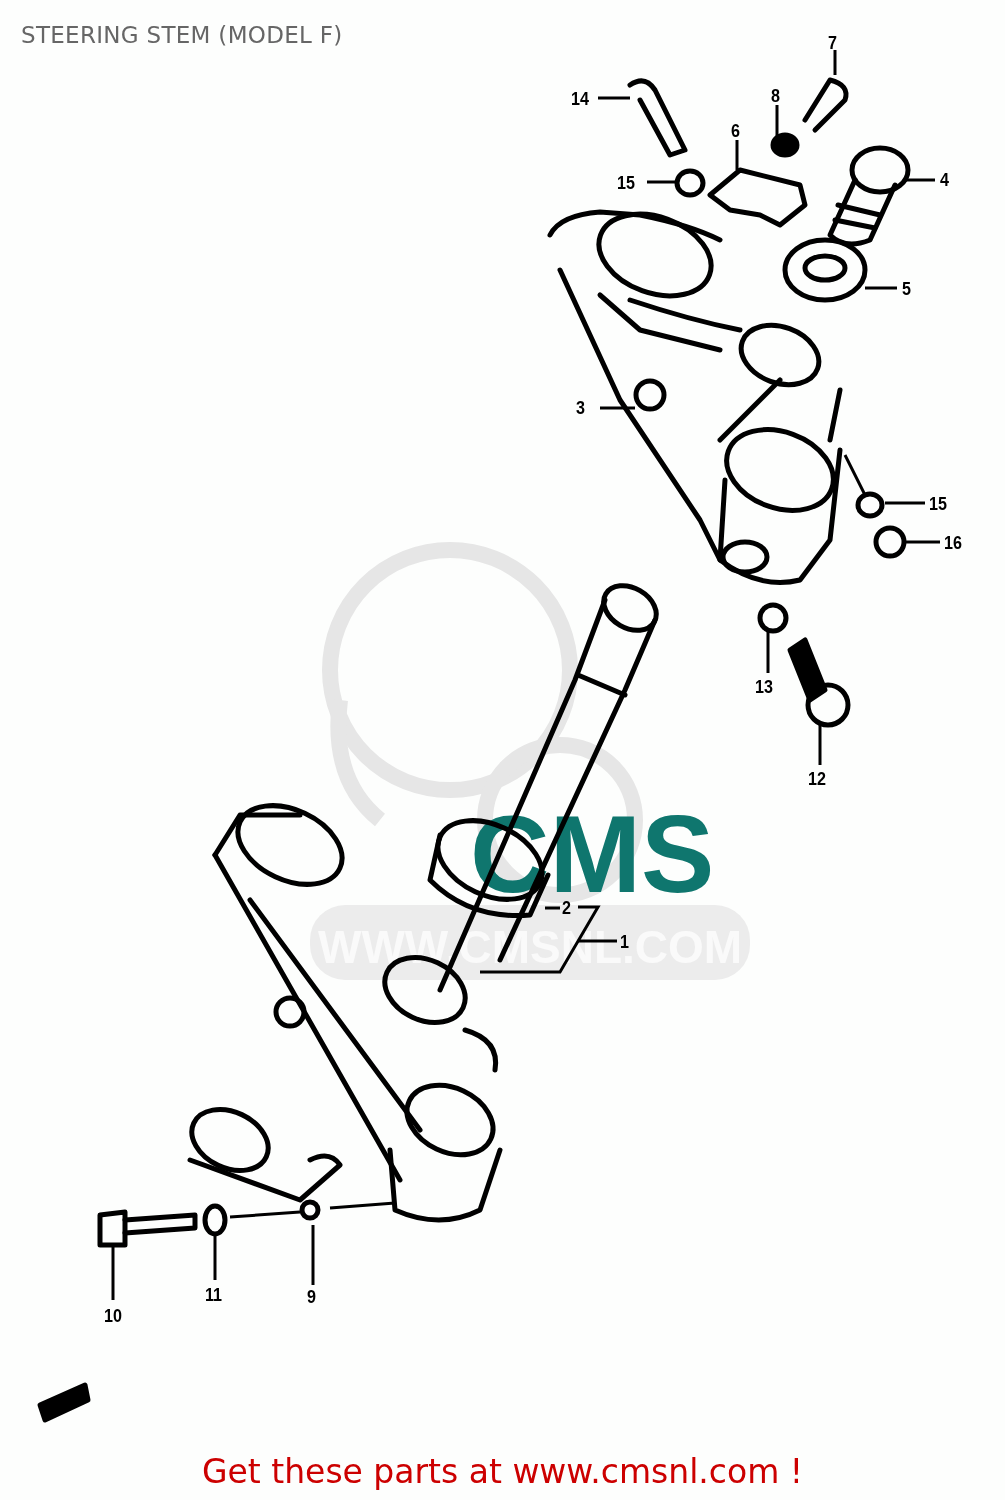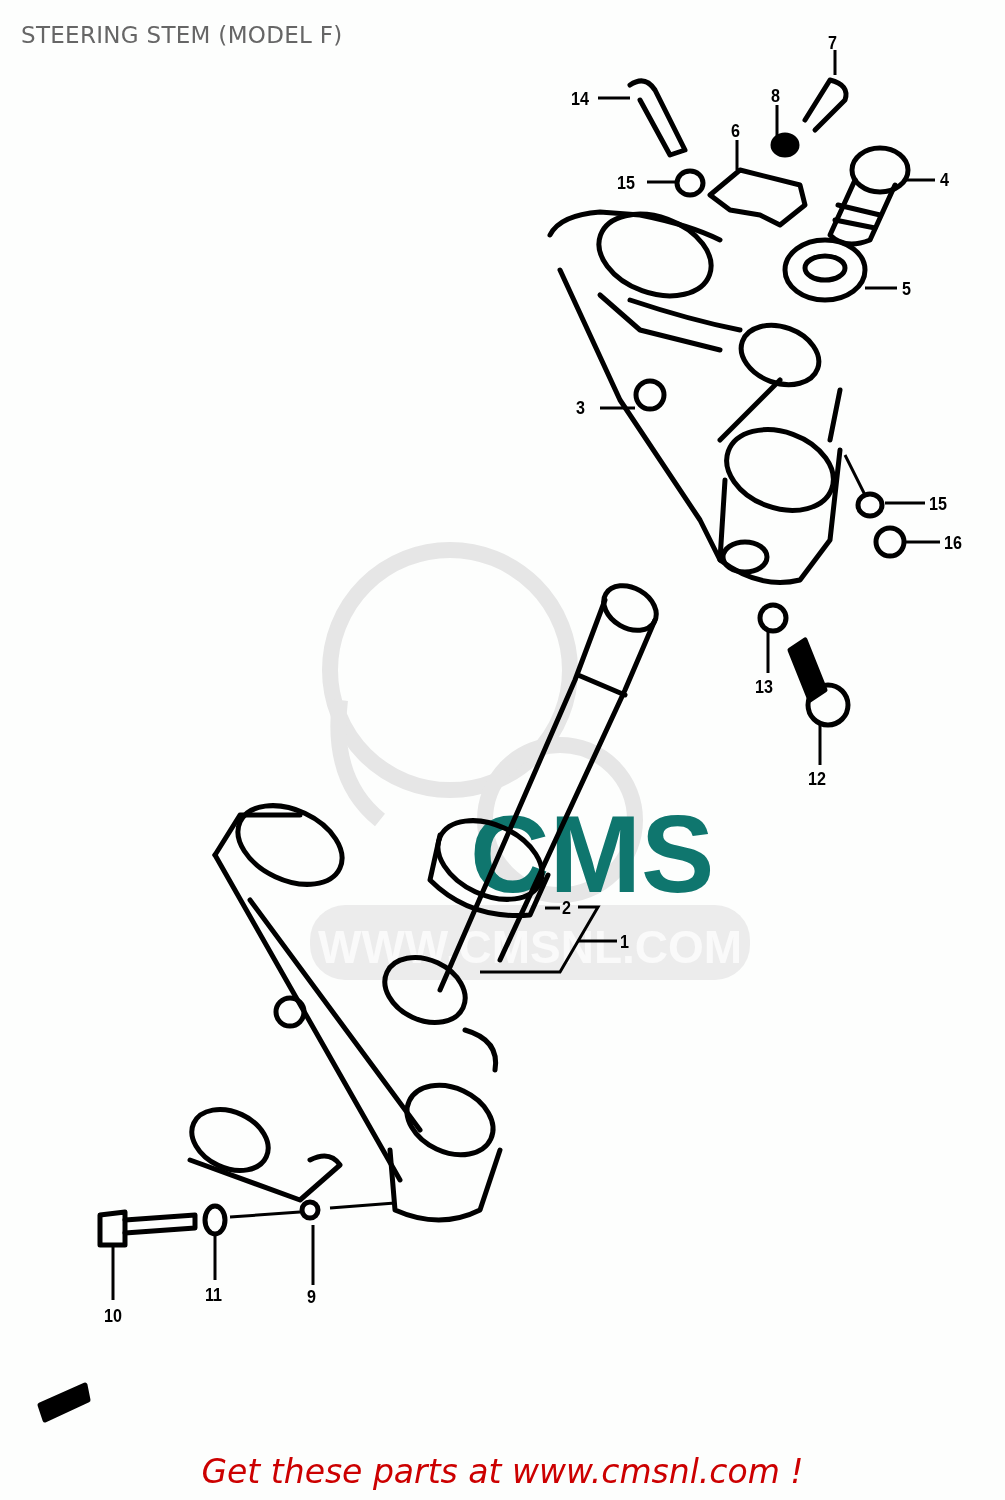--- a/index.html
+++ b/index.html
@@ -1,21 +1,21 @@
 <!DOCTYPE html>
 <html><head>
   <meta charset="utf-8">
   <style>
     html, body { margin: 0; padding: 0; background: #fdfefd; }
     body { width: 1005px; height: 1500px; position: relative; overflow: hidden;
            font-family: "DejaVu Sans", sans-serif; }
     .title { position: absolute; left: 21px; top: 22px; font-size: 23px; color: #666666;
              letter-spacing: 0.3px; font-family: "DejaVu Sans", sans-serif; }
     .footer { position: absolute; left: 0; width: 1005px; top: 1452px; text-align: center;
-              font-size: 33px; color: #cc0000; font-family: "DejaVu Sans", sans-serif; font-style: italic; }
+              font-size: 33px; color: #cc0000; font-family: "DejaVu Sans", sans-serif; }
     svg.diagram { position: absolute; left: 0; top: 0; }
     .callout { position: absolute; font-family: "Liberation Sans", sans-serif; font-weight: bold;
                font-size: 19px; color: #000; line-height: 1; transform: scaleX(0.85); transform-origin: left top; }
     .wm { position: absolute; font-family: "Liberation Sans", sans-serif; font-weight: bold; color: #0f766e; }
   </style>
 </head>
 <body>
 
 <div class="title">STEERING STEM (MODEL F)</div>
 

